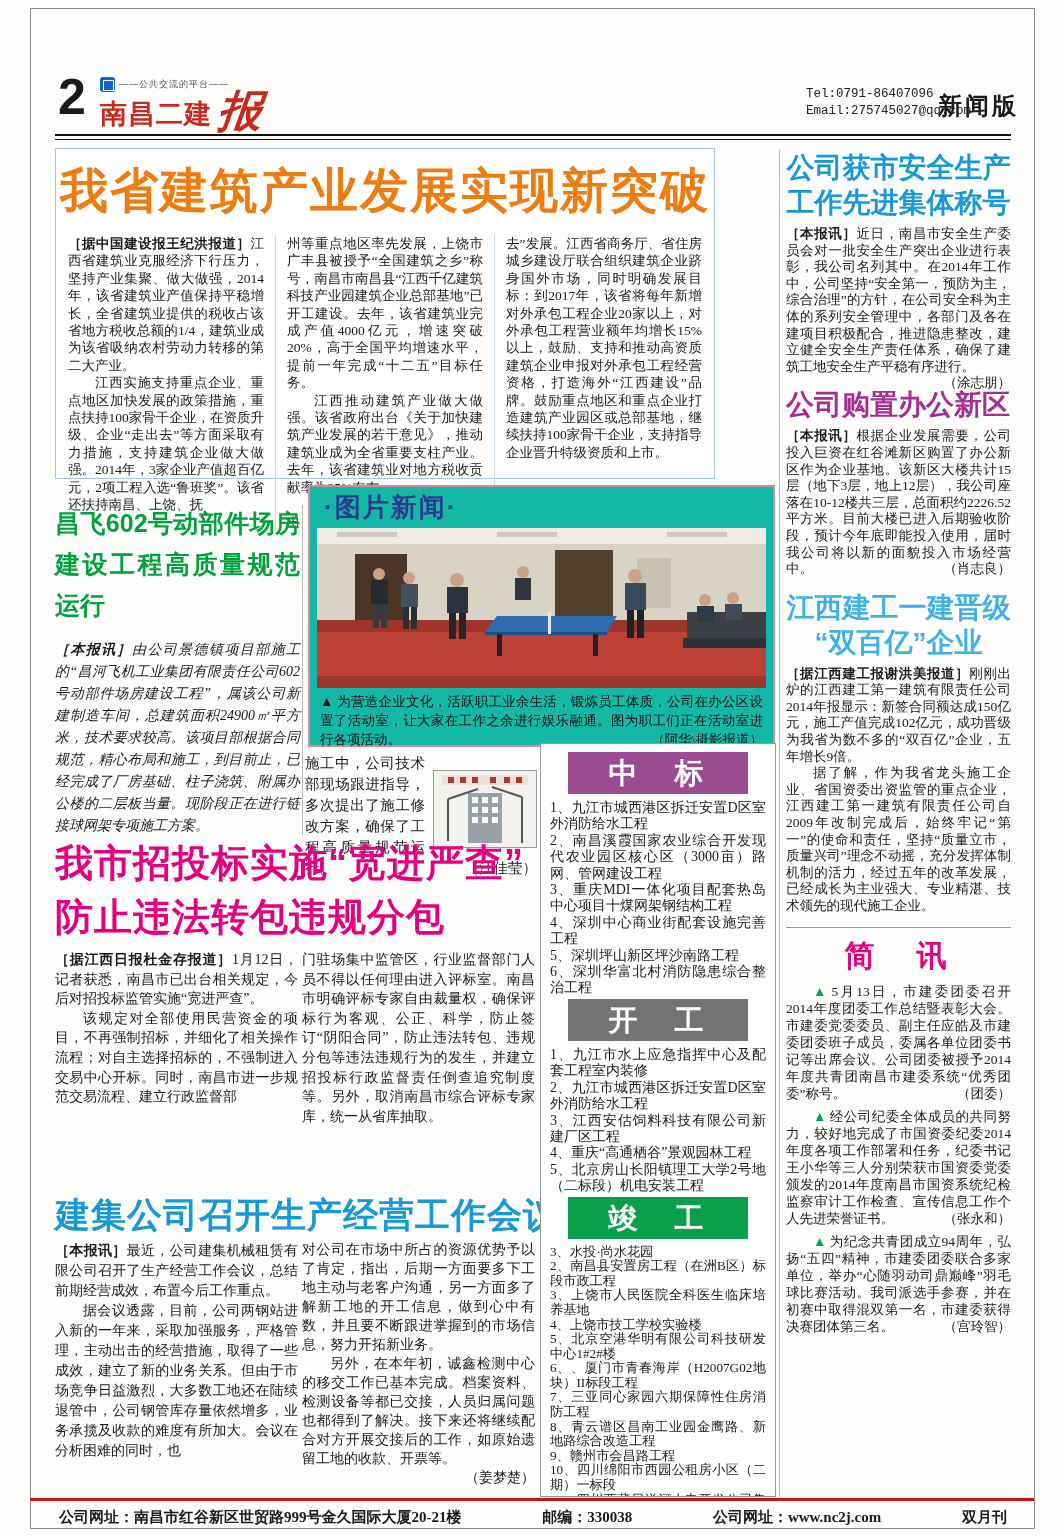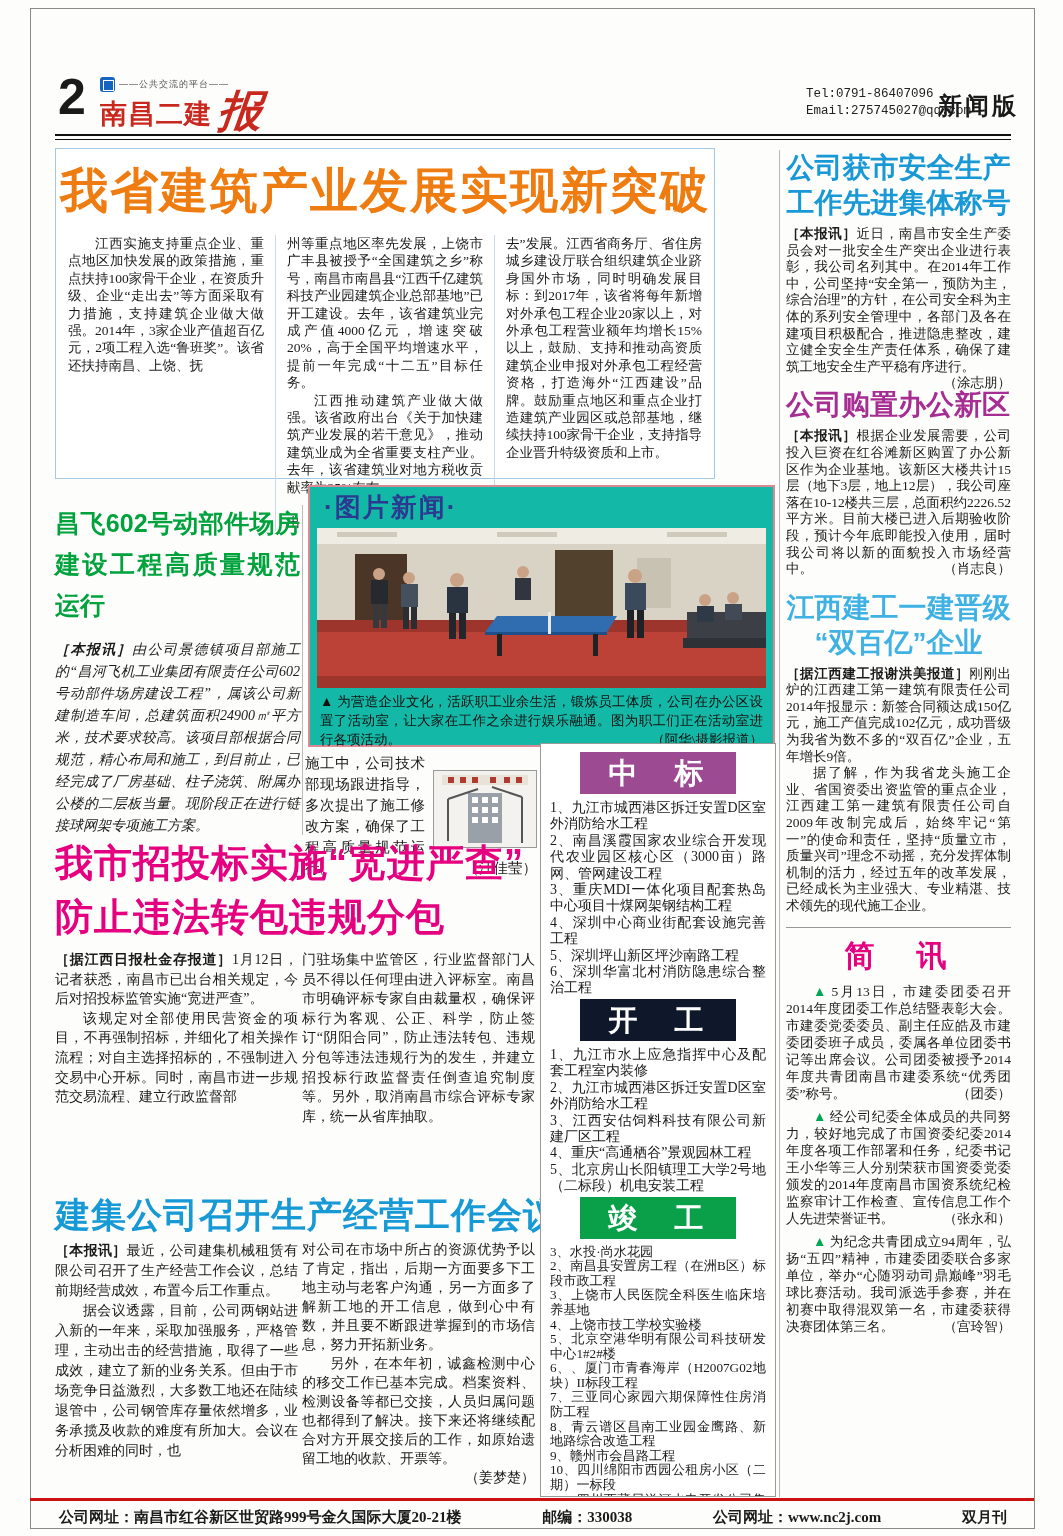--- a/index.html
+++ b/index.html
@@ -79,24 +79,24 @@
 
   
   .jjtitle{left:55px;top:1192px;width:490px;color:#1799d5;font-size:35px;font-weight:bold;
            font-family:"Liberation Sans","DejaVu Sans",sans-serif;letter-spacing:1px;white-space:nowrap;}
   .jjc1{left:55px;top:1240px;width:243px;font-size:14px;line-height:20px;}
   .jjc2{left:302px;top:1240px;width:233px;font-size:14px;line-height:19px;}
 
   
   .listsbox{left:540px;top:743px;width:236px;height:754px;border:1px solid #999;box-sizing:border-box;
             padding:6px 9px;overflow:hidden;background:#fff;}
-  .lhdr{width:156px;height:42px;margin:2px auto 6px;color:#fff;text-align:center;line-height:42px;
+  .lhdr{width:180px;height:42px;margin:2px auto 6px;color:#fff;text-align:center;line-height:42px;
         font-size:29px;font-weight:bold;font-family:"Liberation Sans",sans-serif;letter-spacing:4px;}
   .lhdr.win{background:#9c4b93;}
-  .lhdr.start{background:#0f172a;}
+  .lhdr.start{background:#737373;}
   .lhdr.done{background:#0aa04a;}
   .litem{margin:0;font-size:14px;line-height:16.4px;text-align:justify;}
   .jungong .litem{font-size:13.2px;line-height:14.6px;}
 
   
   .redline{left:30px;top:1498px;width:1004px;height:3px;background:#cc1212;}
   .footer{left:55px;top:1506px;width:956px;display:flex;justify-content:space-between;
           font-size:15px;font-weight:600;padding:2px 4px;box-sizing:border-box;}
   .footer span{white-space:nowrap;}
 </style>
@@ -118,20 +118,21 @@
     </div>
   </div>
   <div class="abs contact"><span>Tel:0791-86407096</span><br><span>Email:275745027@qq.com</span></div>
   <div class="abs edition">新闻版</div>
   <div class="abs dblline"></div>
 
   <div class="abs main-box">
     <div class="main-title">我省建筑产业发展实现新突破</div>
     <div class="main-cols">
       <div class="mcol">
+          <p class="para cont"><b class="lead">［据中国建设报王纪洪报道］</b>江西省建筑业克服经济下行压力，坚持产业集聚、做大做强，2014年，该省建筑业产值保持平稳增长，全省建筑业提供的税收占该省地方税收总额的1/4，建筑业成为该省吸纳农村劳动力转移的第二大产业。</p>
           <p class="para">江西实施支持重点企业、重点地区加快发展的政策措施，重点扶持100家骨干企业，在资质升级、企业“走出去”等方面采取有力措施，支持建筑企业做大做强。2014年，3家企业产值超百亿元，2项工程入选“鲁班奖”。该省还扶持南昌、上饶、抚</p>
         </div>
       <div class="mcol">
           <p class="para cont">州等重点地区率先发展，上饶市广丰县被授予“全国建筑之乡”称号，南昌市南昌县“江西千亿建筑科技产业园建筑企业总部基地”已开工建设。去年，该省建筑业完成产值4000亿元，增速突破20%，高于全国平均增速水平，提前一年完成“十二五”目标任务。</p>
           <p class="para">江西推动建筑产业做大做强。该省政府出台《关于加快建筑产业发展的若干意见》，推动建筑业成为全省重要支柱产业。去年，该省建筑业对地方税收贡献率为25%左右。</p>
           <p class="para">该省支持和鼓励建筑企业“走出</p>
         </div>
       <div class="mcol">
           <p class="para cont">去”发展。江西省商务厅、省住房城乡建设厅联合组织建筑企业跻身国外市场，同时明确发展目标：到2017年，该省将每年新增对外承包工程企业20家以上，对外承包工程营业额年均增长15%以上，鼓励、支持和推动高资质建筑企业申报对外承包工程经营资格，打造海外“江西建设”品牌。鼓励重点地区和重点企业打造建筑产业园区或总部基地，继续扶持100家骨干企业，支持指导企业晋升特级资质和上市。</p>
         </div>

